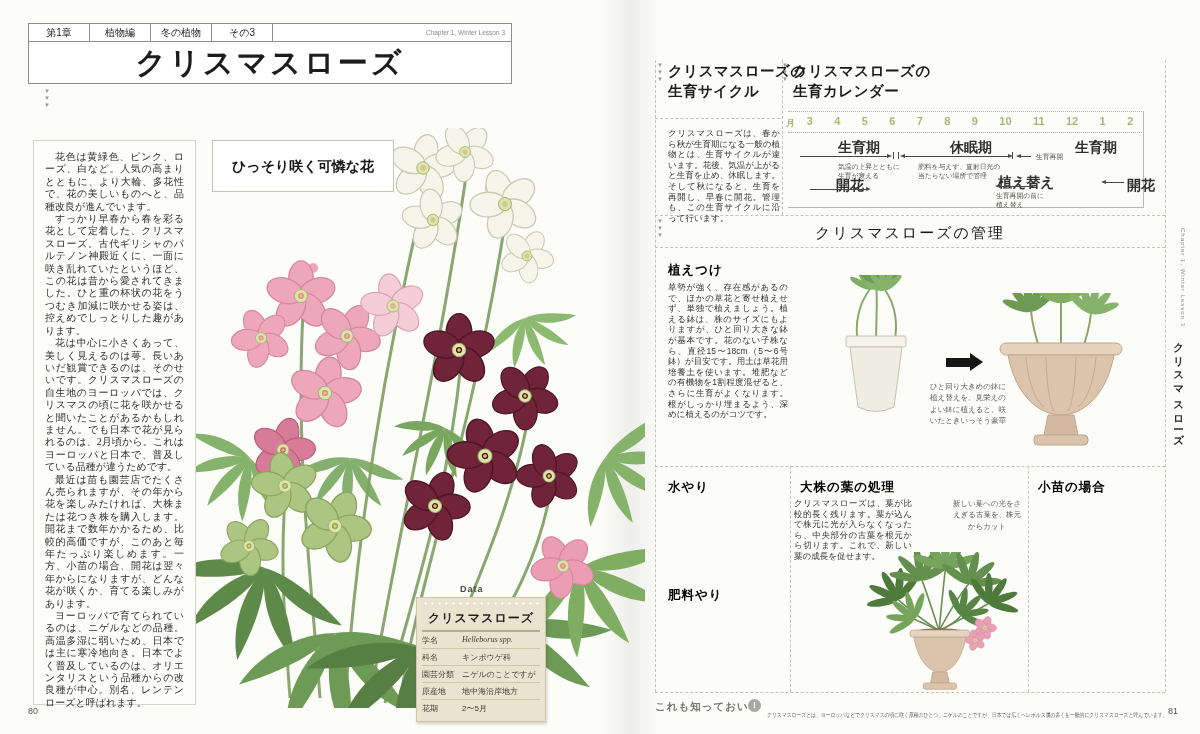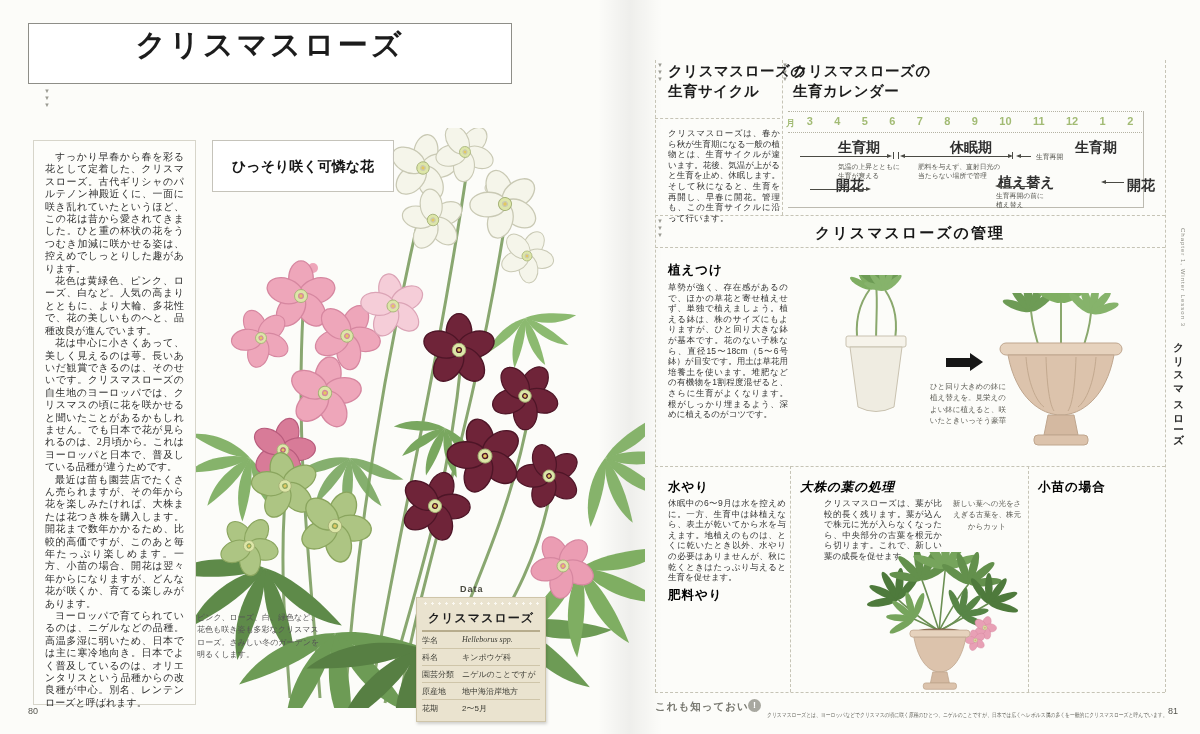--- a/index.html
+++ b/index.html
@@ -68,20 +68,27 @@
   .vert-en{writing-mode:vertical-rl;font-size:6px;color:#8d8d85;letter-spacing:1px;}
   .vert-jp{writing-mode:vertical-rl;font-size:10.5px;font-weight:bold;color:#2b2b2b;letter-spacing:3px;}
   .spine{left:598px;top:0;width:64px;height:734px;background:linear-gradient(90deg,rgba(0,0,0,0) 0%,rgba(0,0,0,0.055) 50%,rgba(0,0,0,0) 100%);pointer-events:none;}
 </style>
 </head>
 <body>
 
 <div id="spread">
 
   <div class="abs hd-box">
+    <div class="hd-tabs">
+      <div class="hd-tab">第1章</div>
+      <div class="hd-tab">植物編</div>
+      <div class="hd-tab">冬の植物</div>
+      <div class="hd-tab">その3</div>
+      <div class="hd-en">Chapter 1, Winter Lesson 3</div>
+    </div>
     <div class="hd-title">クリスマスローズ</div>
   </div>
 
   <div class="abs marks" style="left:44px;top:88px;">▼▼▼</div>
 
   <svg class="abs" style="left:195px;top:128px;z-index:1;" width="450" height="580" viewBox="0 0 450 580">
     <defs>
       <g id="flwr">
         <ellipse cy="-13" rx="9.5" ry="14"></ellipse>
         <ellipse cy="-13" rx="9.5" ry="14" transform="rotate(72)"></ellipse>
@@ -138,32 +145,31 @@
     <use href="#flwr" transform="translate(290,328) scale(1.4) rotate(-15)" fill="#6f2439" stroke="#4e1527"></use>
     <use href="#flwr" transform="translate(354,348) scale(1.2) rotate(55)" fill="#6f2439" stroke="#4e1527"></use>
     <use href="#flwr" transform="translate(240,378) scale(1.3) rotate(20)" fill="#6f2439" stroke="#4e1527"></use>
     <use href="#flwr" transform="translate(90,358) scale(1.25) rotate(-10)" fill="#adc583" stroke="#8aa55e"></use>
     <use href="#flwr" transform="translate(140,398) scale(1.35) rotate(25)" fill="#adc583" stroke="#8aa55e"></use>
     <use href="#flwr" transform="translate(54,418) scale(1.1) rotate(-40)" fill="#adc583" stroke="#8aa55e"></use>
     <use href="#flwr" transform="translate(368,438) scale(1.2) rotate(-30)" fill="#eb9db3" stroke="#d687a0"></use>
   </svg>
 
   <div class="abs intro-col serif" style="z-index:2;">
+    <p>花色は黄緑色、ピンク、ローズ、白など。人気の高まりとともに、より大輪、多花性で、花の美しいものへと、品種改良が進んでいます。</p>
     <p>すっかり早春から春を彩る花として定着した、クリスマスローズ。古代ギリシャのパルテノン神殿近くに、一面に咲き乱れていたというほど、この花は昔から愛されてきました。ひと重の杯状の花をうつむき加減に咲かせる姿は、控えめでしっとりした趣があります。</p>
-    <p>花色は黄緑色、ピンク、ローズ、白など。人気の高まりとともに、より大輪、多花性で、花の美しいものへと、品種改良が進んでいます。</p>
     <p>花は中心に小さくあって、美しく見えるのは萼。長いあいだ観賞できるのは、そのせいです。クリスマスローズの自生地のヨーロッパでは、クリスマスの頃に花を咲かせると聞いたことがあるかもしれません。でも日本で花が見られるのは、2月頃から。これはヨーロッパと日本で、普及している品種が違うためです。</p>
     <p>最近は苗も園芸店でたくさん売られますが、その年から花を楽しみたければ、大株または花つき株を購入します。開花まで数年かかるため、比較的高価ですが、このあと毎年たっぷり楽しめます。一方、小苗の場合、開花は翌々年からになりますが、どんな花が咲くか、育てる楽しみがあります。</p>
     <p>ヨーロッパで育てられているのは、ニゲルなどの品種。高温多湿に弱いため、日本では主に寒冷地向き。日本でよく普及しているのは、オリエンタリスという品種からの改良種が中心。別名、レンテンローズと呼ばれます。</p>
   </div>
 
   <div class="abs callout" style="z-index:2;">
     <div>ひっそり咲く可憐な花</div>
   </div>
 
-  <div class="abs photo-cap">ピンク、ローズ、白、緑色など、花色も咲き姿も多彩なクリスマスローズ。さみしい冬のガーデンを明るくします。</div>
 
   <div class="abs dcard-label">Data</div>
   <div class="abs dcard">
     <div class="perf"></div>
     <div class="dcard-title">クリスマスローズ</div>
     <div class="dc-row">
       <span class="dc-k">学名</span>
       <span class="dc-v it">Helleborus spp.</span>
     </div>
     <div class="dc-row">
@@ -256,21 +262,21 @@
   <div class="abs cal-lab" style="left:998px;top:174px;">植え替え</div>
   <div class="abs cline ar-l ar-r" style="left:1000px;top:186px;width:30px;"></div>
   <div class="abs cal-note" style="left:996px;top:191px;width:70px;">
     <div>生育再開の前に</div>
     <div>植え替え</div>
   </div>
   <div class="abs cal-lab" style="left:1127px;top:177px;">開花</div>
   <div class="abs cline ar-l" style="left:1106px;top:182px;width:18px;"></div>
 
   <div class="abs marks" style="left:657px;top:218px;">▼▼▼</div>
-  <div class="abs" style="left:655px;top:224px;width:510px;text-align:center;font-size:15px;font-weight:bold;color:#171717;letter-spacing:2px;">クリスマスローズの管理</div>
+  <div class="abs" style="left:655px;top:224px;width:510px;text-align:center;font-size:15px;font-weight:normal;color:#171717;letter-spacing:2px;">クリスマスローズの管理</div>
 
   <div class="abs grn-label" style="left:668px;top:262px;">植えつけ</div>
   <div class="abs body-txt" style="left:668px;top:282px;width:120px;">草勢が強く、存在感があるので、ほかの草花と寄せ植えせず、単独で植えましょう。植える鉢は、株のサイズにもよりますが、ひと回り大きな鉢が基本です。花のない子株なら、直径15〜18cm（5〜6号鉢）が目安です。用土は草花用培養土を使います。堆肥などの有機物を1割程度混ぜると、さらに生育がよくなります。根がしっかり埋まるよう、深めに植えるのがコツです。</div>
 
   <svg class="abs" style="left:826px;top:275px;" width="100" height="165" viewBox="0 0 100 165">
     <defs>
       <g id="tuft">
         <ellipse cy="-10" rx="2.8" ry="10" transform="rotate(-60)"></ellipse>
         <ellipse cy="-10" rx="2.8" ry="10" transform="rotate(-30)"></ellipse>
         <ellipse cy="-10" rx="2.8" ry="10"></ellipse>
@@ -310,26 +316,25 @@
       <path d="M40,64 C42,90 50,108 58,114"></path>
       <path d="M60,64 C61,95 64,112 68,118"></path>
       <path d="M90,64 C89,95 86,112 82,118"></path>
       <path d="M110,64 C108,90 100,108 92,114"></path>
     </g>
     <path d="M62,122 L88,122 L92,142 L58,142 Z" fill="#d4b9a1" stroke="#bfa68e"></path>
     <rect x="48" y="142" width="54" height="10" rx="4" fill="#dcc3ac" stroke="#bfa68e"></rect>
   </svg>
 
   <div class="abs grn-label" style="left:668px;top:479px;">水やり</div>
-  <div class="abs body-txt" style="left:668px;top:498px;width:118px;">休眠中の6〜9月は水を控えめに。一方、生育中は鉢植えなら、表土が乾いてから水を与えます。地植えのものは、とくに乾いたとき以外、水やりの必要はありませんが、秋に乾くときはたっぷり与えると生育を促せます。</div>
 
   <div class="abs grn-label" style="left:668px;top:587px;">肥料やり</div>
 
-  <div class="abs grn-label" style="left:800px;top:479px;font-style:italic;">大株の葉の処理</div>
-  <div class="abs body-txt" style="left:824px;top:498px;width:118px;">クリスマスローズは、葉が比較的長く残ります。葉が込んで株元に光が入らなくなったら、中央部分の古葉を根元から切ります。これで、新しい葉の成長を促せます。</div>
+  <div class="abs grn-label" style="left:800px;top:479px;">大株の葉の処理</div>
+  <div class="abs body-txt" style="left:794px;top:498px;width:118px;">クリスマスローズは、葉が比較的長く残ります。葉が込んで株元に光が入らなくなったら、中央部分の古葉を根元から切ります。これで、新しい葉の成長を促せます。</div>
   <div class="abs small-cap" style="left:950px;top:498px;width:74px;">新しい葉への光をさえぎる古葉を、株元からカット</div>
 
   <svg class="abs" style="left:852px;top:552px;" width="175" height="142" viewBox="0 0 185 180">
     <defs>
       <g id="bigleaf">
         <ellipse cy="-16" rx="4" ry="16" transform="rotate(-70)"></ellipse>
         <ellipse cy="-16" rx="4" ry="16" transform="rotate(-35)"></ellipse>
         <ellipse cy="-16" rx="4" ry="16"></ellipse>
         <ellipse cy="-16" rx="4" ry="16" transform="rotate(35)"></ellipse>
         <ellipse cy="-16" rx="4" ry="16" transform="rotate(70)"></ellipse>

